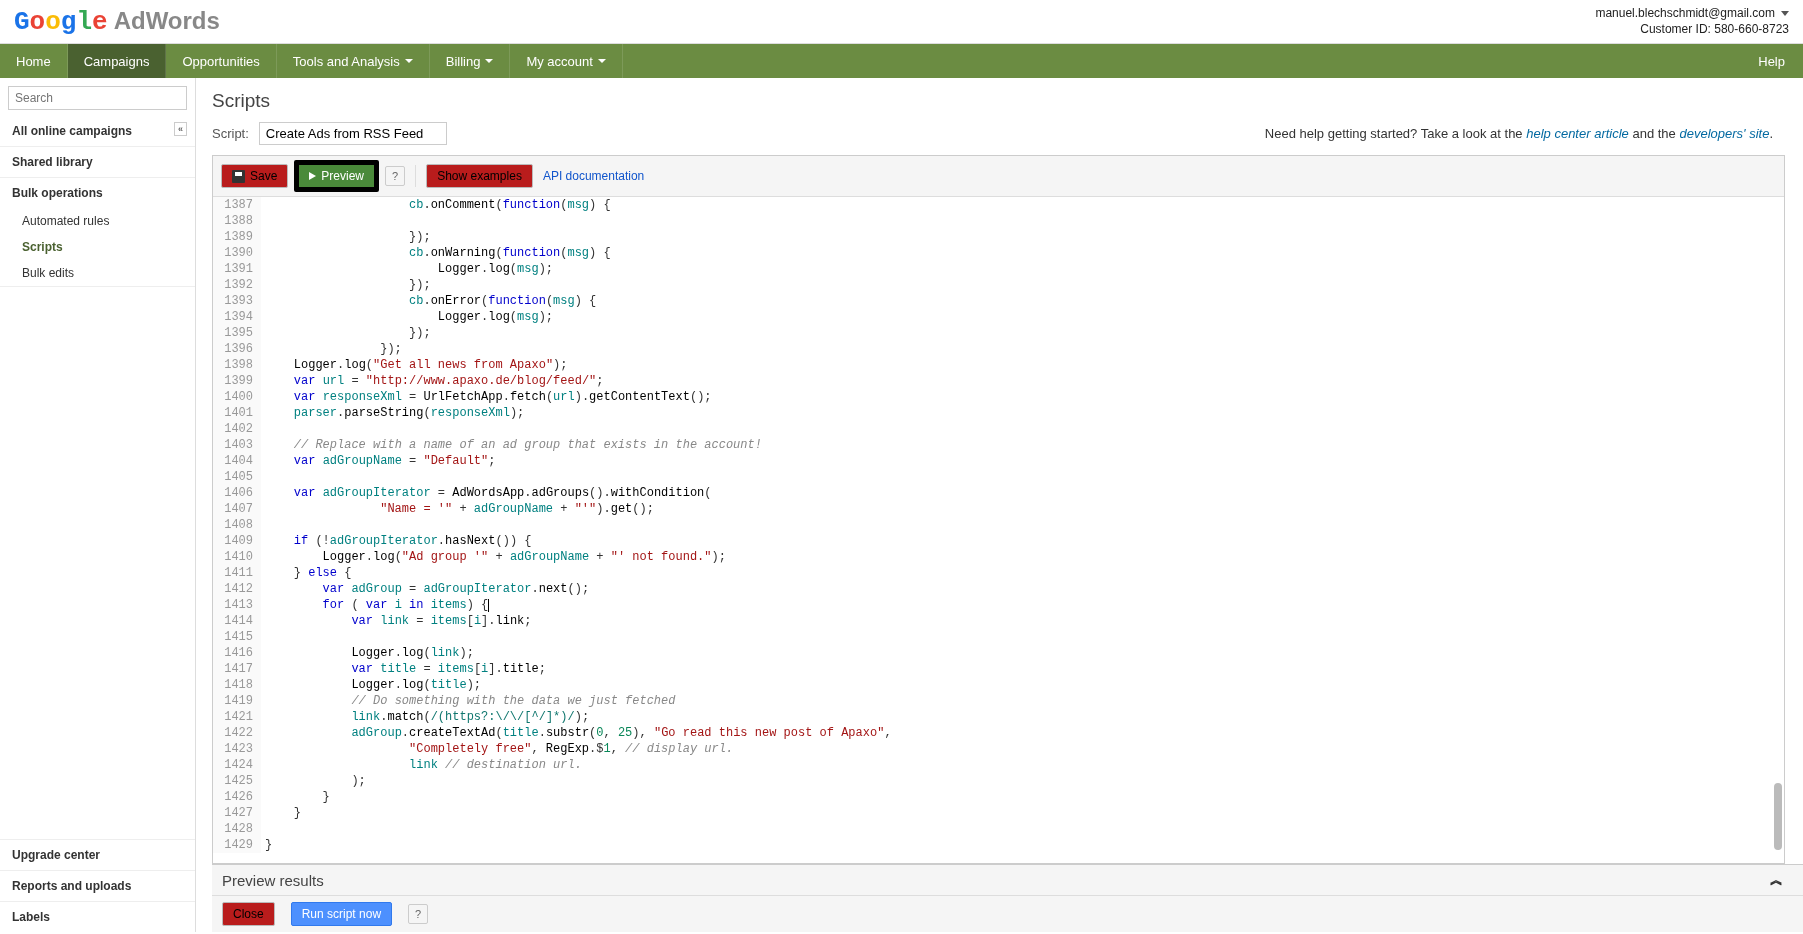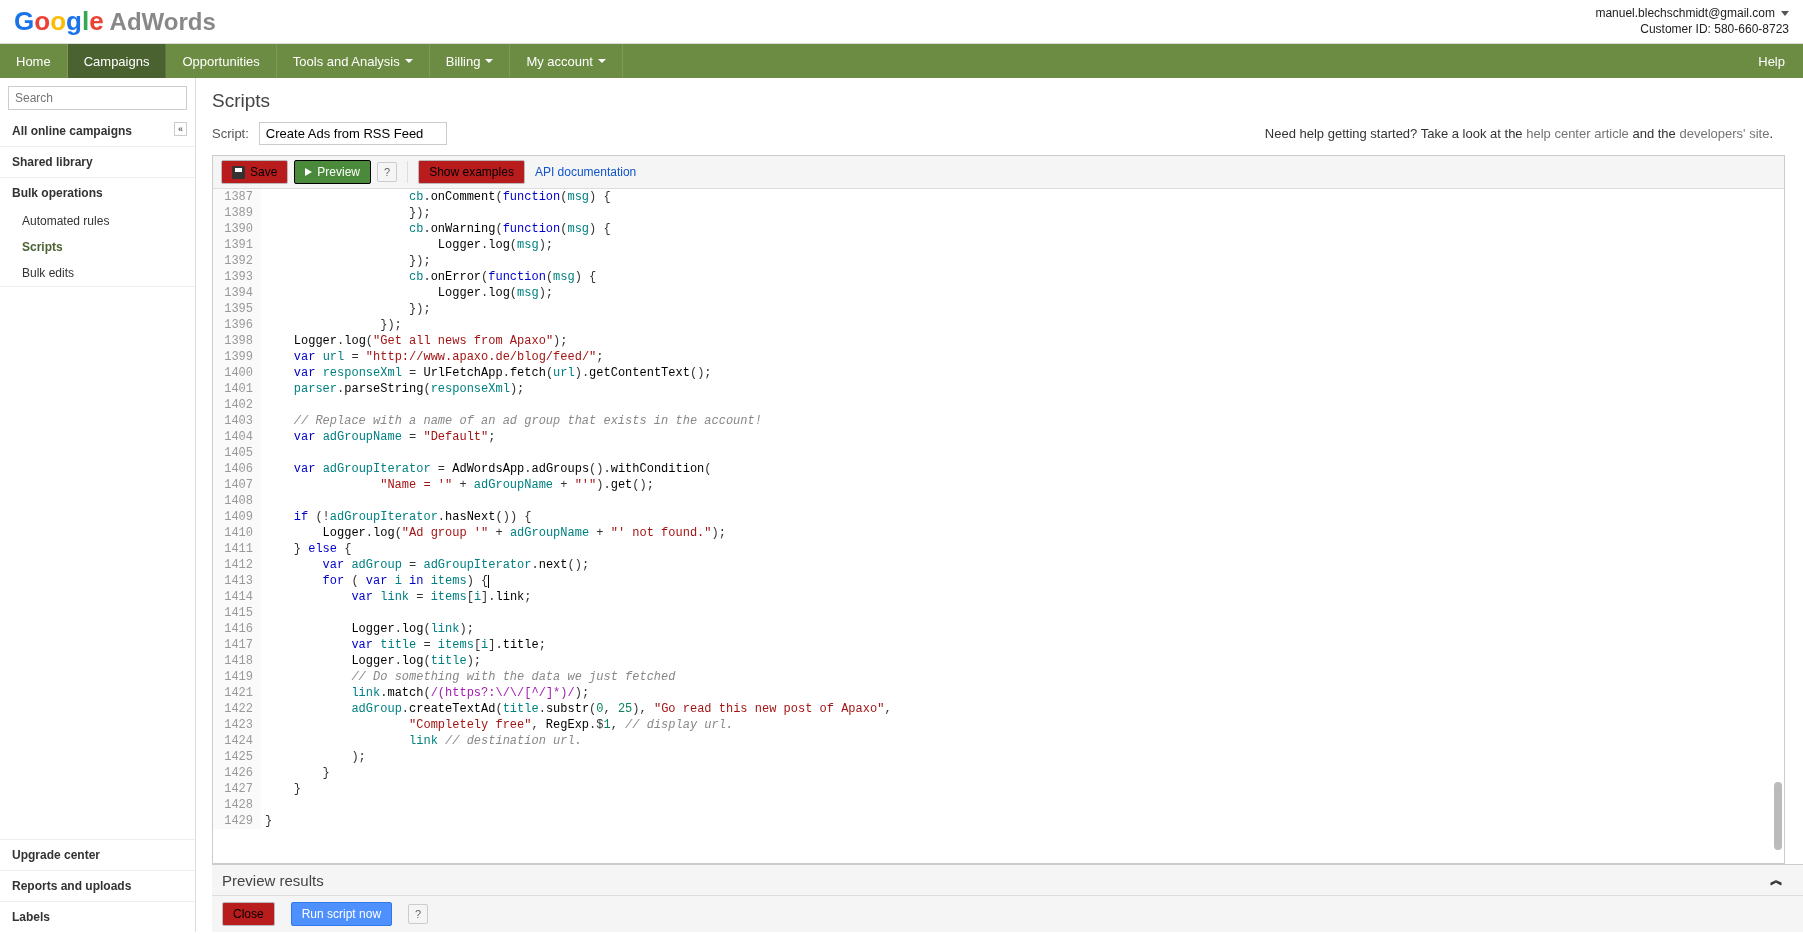--- a/index.html
+++ b/index.html
@@ -1,20 +1,20 @@
 <!DOCTYPE html>
 <html><head>
 <meta charset="utf-8">
 <style>
 * { margin: 0; padding: 0; box-sizing: border-box; }
 body { font-family: Arial, sans-serif; font-size: 13px; color: #333; background: #fff; }
 
 .top-header { display: flex; justify-content: space-between; align-items: center; padding: 6px 14px; border-bottom: 1px solid #ddd; }
 .logo-area { display: flex; align-items: baseline; gap: 6px; }
-.logo-google { font-family: Liberation Sans, sans-serif; font-size: 26px; font-weight: bold; }
+.logo-google { font-family: Liberation Mono, monospace; font-size: 26px; font-weight: bold; }
 .logo-g1 { color: #1a73e8; }
 .logo-o1 { color: #ea4335; }
 .logo-o2 { color: #fbbc05; }
 .logo-g2 { color: #1a73e8; }
 .logo-l { color: #34a853; }
 .logo-e { color: #ea4335; }
 .logo-adwords { color: #888; font-size: 24px; font-weight: bold; }
 .account-info { text-align: right; font-size: 12px; color: #222; line-height: 1.3; }
 .account-row { display: flex; align-items: center; gap: 6px; justify-content: flex-end; }
 .dropdown-arrow { width: 0; height: 0; border-left: 4px solid transparent; border-right: 4px solid transparent; border-top: 5px solid #555; }
@@ -37,47 +37,47 @@
 .side-link.active { color: #4a6130; font-weight: bold; }
 .sidebar-bottom { margin-top: auto; }
 .sidebar-bottom .side-header { border-top: 1px solid #eee; }
 
 .content { flex: 1; display: flex; flex-direction: column; overflow: hidden; padding-left: 16px; }
 .page-title { font-size: 19px; color: #444; padding: 12px 0 10px 0; }
 .script-row { display: flex; align-items: center; gap: 10px; padding-bottom: 10px; }
 .script-label { color: #555; font-size: 13px; }
 .script-input { border: 1px solid #ccc; padding: 3px 6px; width: 188px; font-size: 13px; }
 .help-text { margin-left: auto; margin-right: 30px; font-size: 13px; color: #333; }
-.help-text a { color: #737373; text-decoration: none; }
+.help-text a { color: #0369a1; text-decoration: none; font-style: italic; }
 
 .editor-frame { border: 1px solid #ccc; margin-right: 18px; display: flex; flex-direction: column; flex: 1; overflow: hidden; }
 .toolbar { background: #f5f5f5; border-bottom: 1px solid #ddd; padding: 4px 8px; display: flex; align-items: center; gap: 6px; }
 .btn { border: 1px solid #bbb; background: #b91c1c; padding: 4px 10px; font-size: 12px; border-radius: 2px; cursor: pointer; display: inline-flex; align-items: center; gap: 5px; }
-.btn-green { background: #4a8a3a; color: #fff; border: 1px solid #000000; }
+.btn-green { background: #4a8a3a; color: #fff; border: 5px solid #000000; }
 .btn-blue { background: #4d90fe; color: #fff; border: 1px solid #3079ed; }
 .btn-help-q { border: 1px solid #ccc; padding: 3px 6px; font-size: 11px; color: #666; border-radius: 2px; cursor: pointer; }
 .toolbar .divider { width: 1px; height: 22px; background: #ddd; margin: 0 4px; }
 .api-link { color: #1155cc; font-size: 12px; text-decoration: none; margin-left: 4px; }
 .save-icon { display: inline-block; width: 13px; height: 13px; background: #333; border-radius: 1px; position: relative; }
 .save-icon::after { content: ''; position: absolute; top: 2px; left: 3px; width: 7px; height: 4px; background: #fff; }
 .play-icon { width: 0; height: 0; border-top: 4px solid transparent; border-bottom: 4px solid transparent; border-left: 7px solid #fff; }
 
 .code-area { flex: 1; overflow: auto; font-family: "Courier New", monospace; font-size: 12px; line-height: 16px; position: relative; }
 .code-line { display: flex; white-space: pre; }
 .gutter { width: 48px; text-align: right; padding-right: 8px; color: #999; background: #fafafa; flex-shrink: 0; user-select: none; }
 .code { padding-left: 4px; }
 .cursor-bar { display: inline-block; width: 1px; height: 13px; background: #000; vertical-align: middle; }
 
 .tok-kw { color: #0000cc; }
 .tok-var { color: #008080; }
 .tok-str { color: #a31515; }
 .tok-num { color: #098658; }
 .tok-com { color: #888; font-style: italic; }
 .tok-punc { color: #333; }
-.tok-re { color: #a21caf; }
+.tok-re { color: #0f766e; }
 .tok-prop { color: #000; }
 
 .preview-panel { border-top: 1px solid #ccc; background: #f5f5f5; margin-right: 0; }
 .preview-header { display: flex; align-items: center; padding: 6px 10px; border-bottom: 1px solid #ddd; }
 .preview-title { font-size: 15px; color: #444; }
 .collapse-chev { margin-left: auto; margin-right: 10px; font-weight: bold; cursor: pointer; }
 .preview-toolbar { padding: 6px 10px; display: flex; gap: 16px; align-items: center; }
 
 .vscroll { position: absolute; right: 2px; top: 0; width: 10px; height: 100%; }
 .vscroll-thumb { position: absolute; right: 0; width: 8px; background: #bbb; border-radius: 4px; }
@@ -176,20 +176,21 @@
         <span class="btn-help-q">?</span>
         <span class="divider"></span>
         <button class="btn">Show examples</button>
         <a class="api-link" href="#">API documentation</a>
       </div>
       <div class="code-area" id="code-area">
         <div class="vscroll">
             <div class="vscroll-thumb" style="top:88%;height:10%;"></div>
           </div>
       <div class="code-line"><div class="gutter">1387</div><div class="code"><span>                    </span><span class="tok-var">cb</span><span class="tok-punc">.</span><span class="tok-prop">onComment</span><span class="tok-punc">(</span><span class="tok-kw">function</span><span class="tok-punc">(</span><span class="tok-var">msg</span><span class="tok-punc">) {</span></div></div>
+          <div class="code-line"><div class="gutter">1388</div><div class="code"></div></div>
           <div class="code-line"><div class="gutter">1389</div><div class="code"><span>                    </span><span class="tok-punc">});</span></div></div>
           <div class="code-line"><div class="gutter">1390</div><div class="code"><span>                    </span><span class="tok-var">cb</span><span class="tok-punc">.</span><span class="tok-prop">onWarning</span><span class="tok-punc">(</span><span class="tok-kw">function</span><span class="tok-punc">(</span><span class="tok-var">msg</span><span class="tok-punc">) {</span></div></div>
           <div class="code-line"><div class="gutter">1391</div><div class="code"><span>                        </span><span class="tok-prop">Logger</span><span class="tok-punc">.</span><span class="tok-prop">log</span><span class="tok-punc">(</span><span class="tok-var">msg</span><span class="tok-punc">);</span></div></div>
           <div class="code-line"><div class="gutter">1392</div><div class="code"><span>                    </span><span class="tok-punc">});</span></div></div>
           <div class="code-line"><div class="gutter">1393</div><div class="code"><span>                    </span><span class="tok-var">cb</span><span class="tok-punc">.</span><span class="tok-prop">onError</span><span class="tok-punc">(</span><span class="tok-kw">function</span><span class="tok-punc">(</span><span class="tok-var">msg</span><span class="tok-punc">) {</span></div></div>
           <div class="code-line"><div class="gutter">1394</div><div class="code"><span>                        </span><span class="tok-prop">Logger</span><span class="tok-punc">.</span><span class="tok-prop">log</span><span class="tok-punc">(</span><span class="tok-var">msg</span><span class="tok-punc">);</span></div></div>
           <div class="code-line"><div class="gutter">1395</div><div class="code"><span>                    </span><span class="tok-punc">});</span></div></div>
           <div class="code-line"><div class="gutter">1396</div><div class="code"><span>                </span><span class="tok-punc">});</span></div></div>
           <div class="code-line"><div class="gutter">1398</div><div class="code"><span>    </span><span class="tok-prop">Logger</span><span class="tok-punc">.</span><span class="tok-prop">log</span><span class="tok-punc">(</span><span class="tok-str">"Get all news from Apaxo"</span><span class="tok-punc">);</span></div></div>
           <div class="code-line"><div class="gutter">1399</div><div class="code"><span>    </span><span class="tok-kw">var</span><span> </span><span class="tok-var">url</span><span class="tok-punc"> = </span><span class="tok-str">"http://www.apaxo.de/blog/feed/"</span><span class="tok-punc">;</span></div></div>

